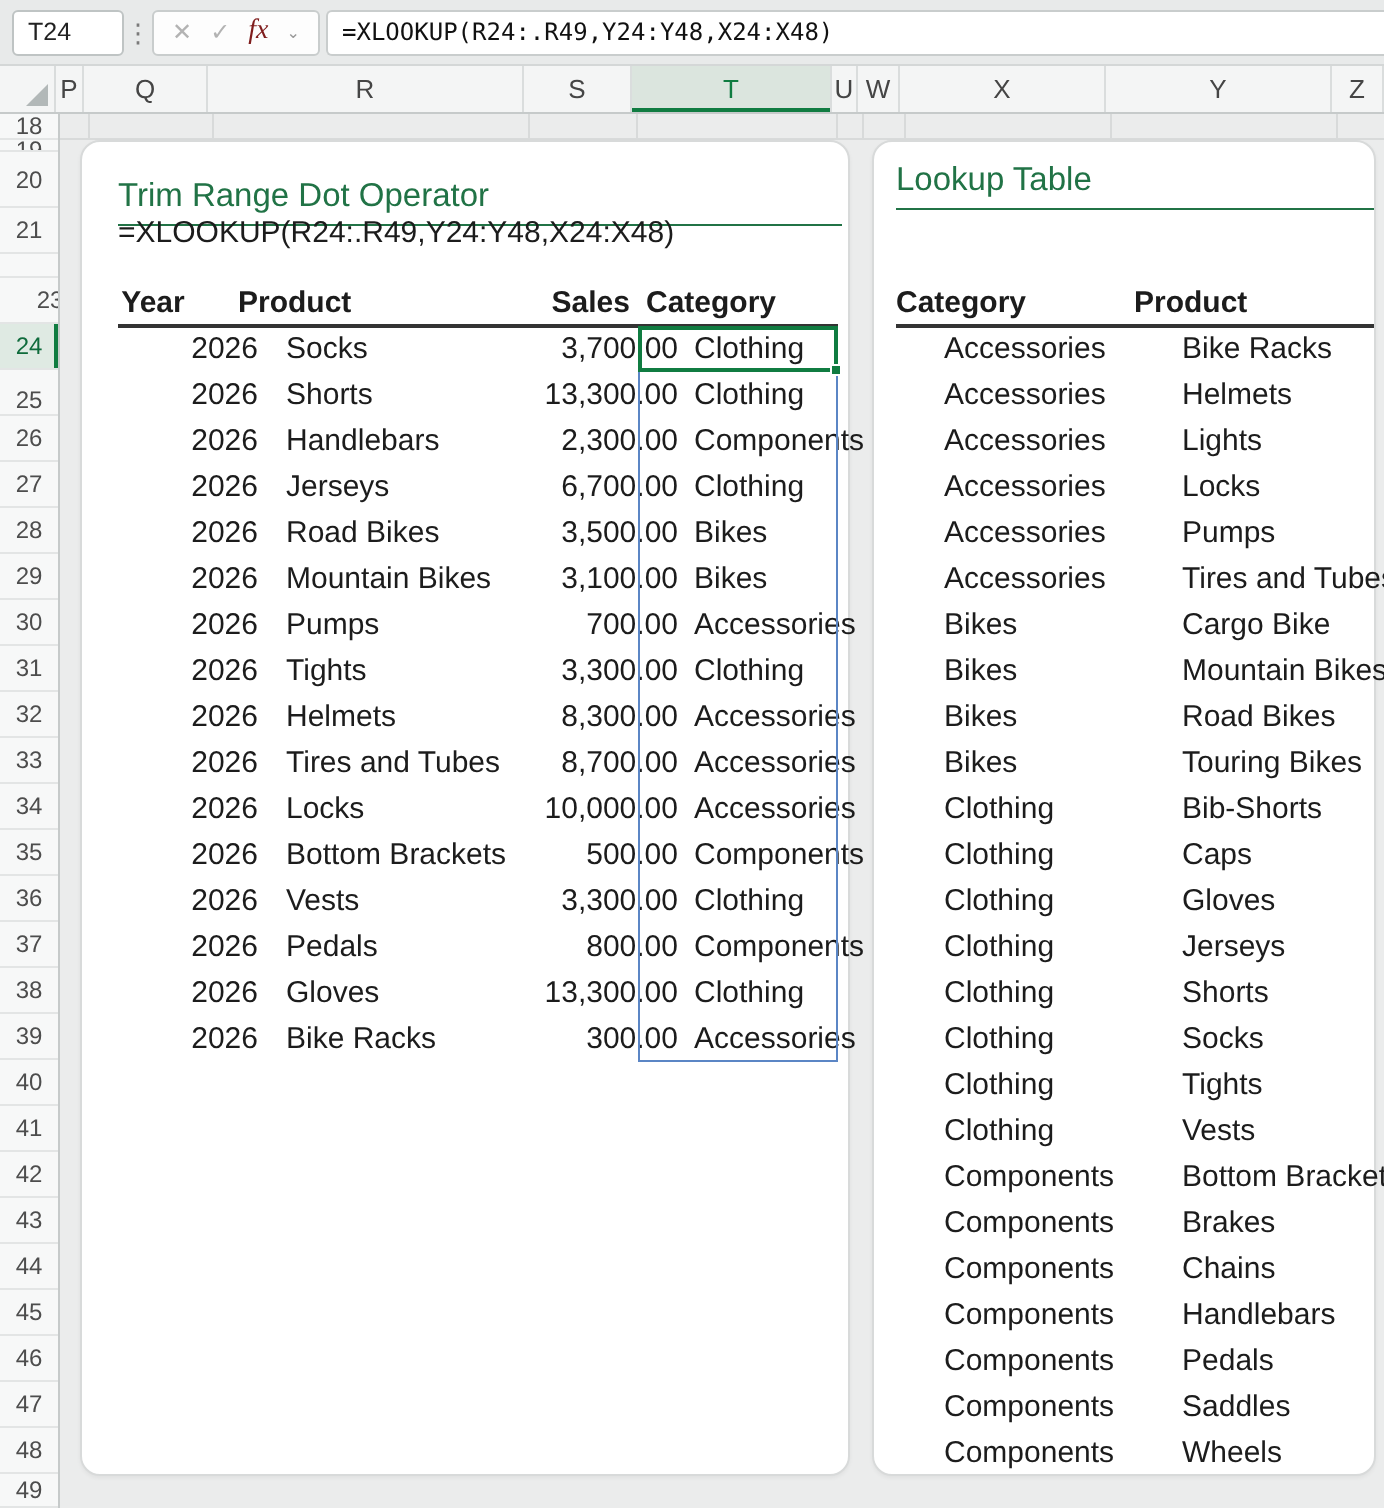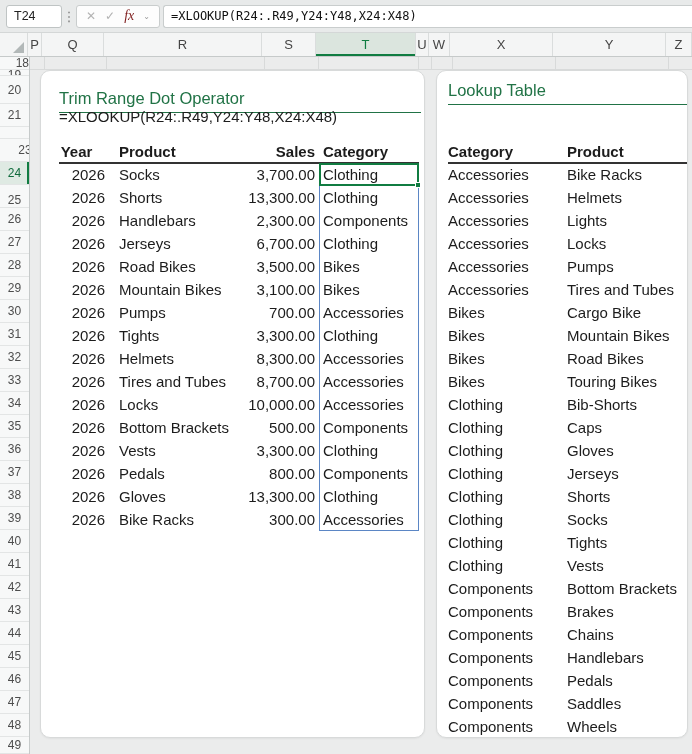--- a/index.html
+++ b/index.html
@@ -59,21 +59,21 @@
   .t-right { left:11px; top:6px;  width:239px; }
 
   .cell-formula { position:absolute; left:18px; top:34px; height:23px; display:flex; align-items:center;
                   font-size:15px; color:#1c1c1c; white-space:pre; }
 
   .thead { position:absolute; left:0; top:69px; height:23px; width:100%; font-weight:bold; }
   .thead-line { position:absolute; top:91px; height:2px; background:#333; }
   .hl-left  { left:18px; width:360px; }
   .hl-right { left:11px; width:239px; }
 
-  .trows { position:absolute; left:0; top:92px; width:100%; }
+  .trows { position:absolute; left:0; top:92px; width:100%;padding-left:24px; }
   .trow { position:relative; height:23px; }
   .tc { position:absolute; top:0; height:23px; display:flex; align-items:center;
         font-size:15px; color:#1c1c1c; white-space:nowrap; overflow:hidden; }
   
   .c-year  { left:4px;   width:60px;  justify-content:flex-end; }
   .c-yearh { left:4px;   width:63px;  justify-content:center; }
   .c-prod  { left:78px;  width:130px; }
   .c-sales { left:186px; width:88px;  justify-content:flex-end; }
   .c-cat   { left:282px; width:94px;  }
   
@@ -122,21 +122,21 @@
         <div class="col-h sel" style="width: 100px;">T</div>
         <div class="col-h" style="width: 13px;">U</div>
         <div class="col-h" style="width: 21px;">W</div>
         <div class="col-h" style="width: 103px;">X</div>
         <div class="col-h" style="width: 113px;">Y</div>
         <div class="col-h" style="width: 26px;">Z</div>
       </div>
   </div>
 
   <div class="rowhead" id="rowhead">
-      <div class="row-h" style="height: 13px; justify-content: flex-end;">
+      <div class="row-h" style="height: 13px;">
         <span>18</span>
       </div>
       <div class="row-h clip" style="height: 6px;">
         <span>19</span>
       </div>
       <div class="row-h" style="height: 28px;">
         <span>20</span>
       </div>
       <div class="row-h" style="height: 23px;">
         <span>21</span>

